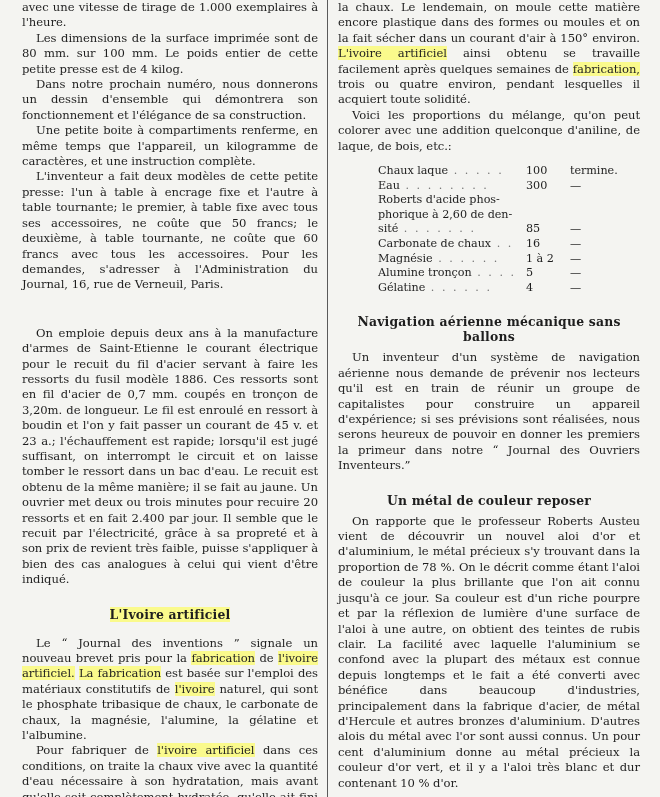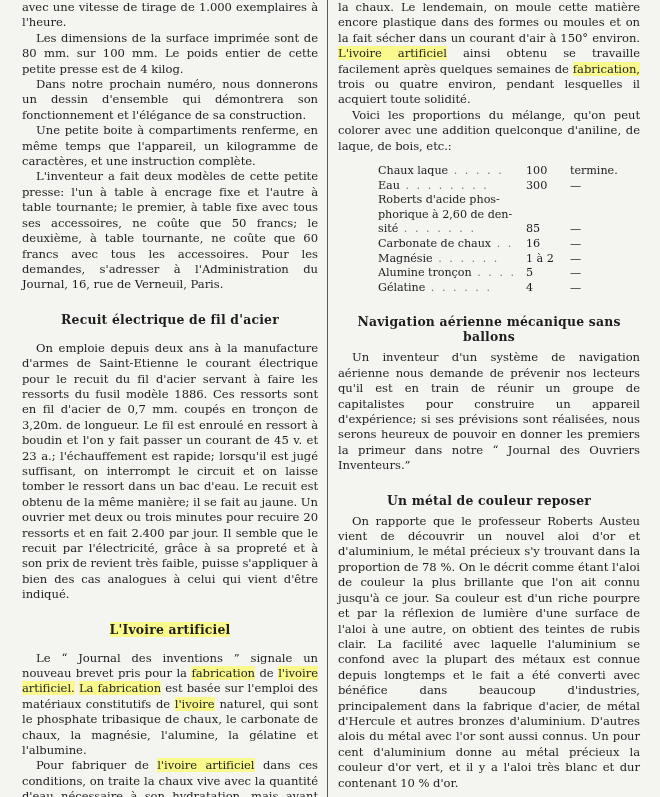--- a/index.html
+++ b/index.html
@@ -39,21 +39,20 @@
 <div class="page">
 
   <div class="col col-left">
     <p>avec une vitesse de tirage de 1.000 exemplaires à l'heure.</p>
     <p class="indent">Les dimensions de la surface imprimée sont de 80 mm. sur 100 mm. Le poids entier de cette petite presse est de 4 kilog.</p>
     <p class="indent">Dans notre prochain numéro, nous donnerons un dessin d'ensemble qui démontrera son fonctionnement et l'élégance de sa construction.</p>
     <p class="indent">Une petite boite à compartiments renferme, en même temps que l'appareil, un kilogramme de caractères, et une instruction complète.</p>
     <p class="indent">L'inventeur a fait deux modèles de cette petite presse: l'un à table à encrage fixe et l'autre à table tournante; le premier, à table fixe avec tous ses accessoires, ne coûte que 50 francs; le deuxième, à table tournante, ne coûte que 60 francs avec tous les accessoires. Pour les demandes, s'adresser à l'Administration du Journal, 16, rue de Verneuil, Paris.</p>
 
     <div class="sp-a"></div>
-    <h2>Recuit électrique de fil d'acier</h2>
     <div class="sp-b"></div>
     <p class="indent">On emploie depuis deux ans à la manufacture d'armes de Saint-Etienne le courant électrique pour le recuit du fil d'acier servant à faire les ressorts du fusil modèle 1886. Ces ressorts sont en fil d'acier de 0,7 mm. coupés en tronçon de 3,20m. de longueur. Le fil est enroulé en ressort à boudin et l'on y fait passer un courant de 45 v. et 23 a.; l'échauffement est rapide; lorsqu'il est jugé suffisant, on interrompt le circuit et on laisse tomber le ressort dans un bac d'eau. Le recuit est obtenu de la même manière; il se fait au jaune. Un ouvrier met deux ou trois minutes pour recuire 20 ressorts et en fait 2.400 par jour. Il semble que le recuit par l'électricité, grâce à sa propreté et à son prix de revient très faible, puisse s'appliquer à bien des cas analogues à celui qui vient d'être indiqué.</p>
 
     <div class="sp-a"></div>
     <h2><span class="hl">L'Ivoire artificiel</span></h2>
     <div class="sp-b"></div>
     <p class="indent"><span>Le “ Journal des inventions ” signale un nouveau brevet pris pour la </span><span class="hl">fabrication</span><span> de </span><span class="hl">l'ivoire artificiel.</span><span> </span><span class="hl">La fabrication</span><span> est basée sur l'emploi des matériaux constitutifs de </span><span class="hl">l'ivoire</span><span> naturel, qui sont le phosphate tribasique de chaux, le carbonate de chaux, la magnésie, l'alumine, la gélatine et l'albumine.</span></p>
     <p class="indent"><span>Pour fabriquer de </span><span class="hl">l'ivoire artificiel</span><span> dans ces conditions, on traite la chaux vive avec la quantité d'eau nécessaire à son hydratation, mais avant qu'elle soit complètement hydratée, qu'elle ait fini de « fuser », on y verse une solution aqueuse d'acide phosphorique, et en malaxant le mélange, on ajoute, en petites quantités à la fois, le carbonate de chaux, la magnésie et l'alumine en solution aqueuse. Il faut viser à obtenir un mélange aussi complet que possible et assez plastique qu'on laisse reposer afin que l'acide phosphorique termine sa réaction sur</span></p>
   </div>
 

